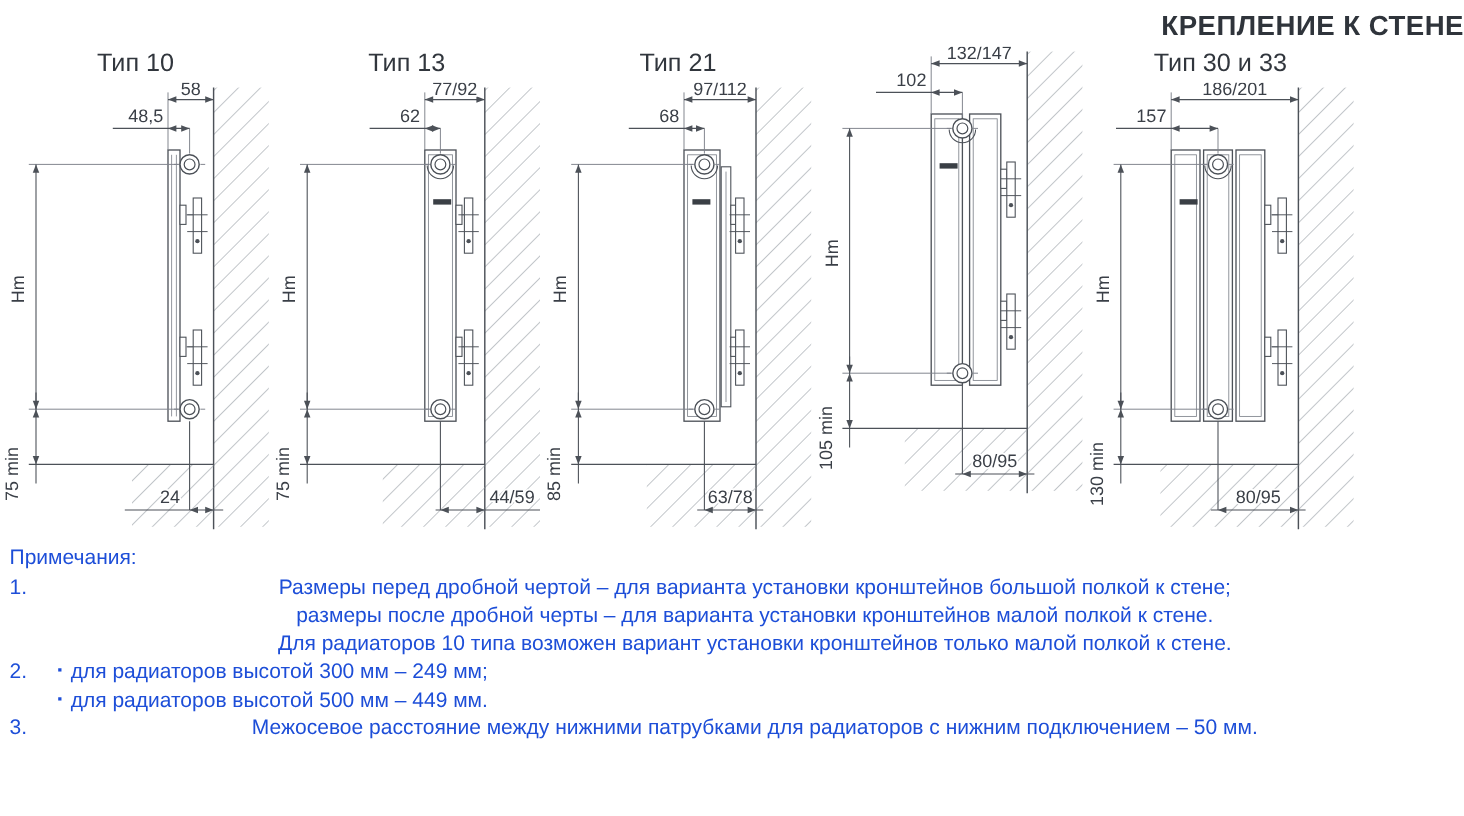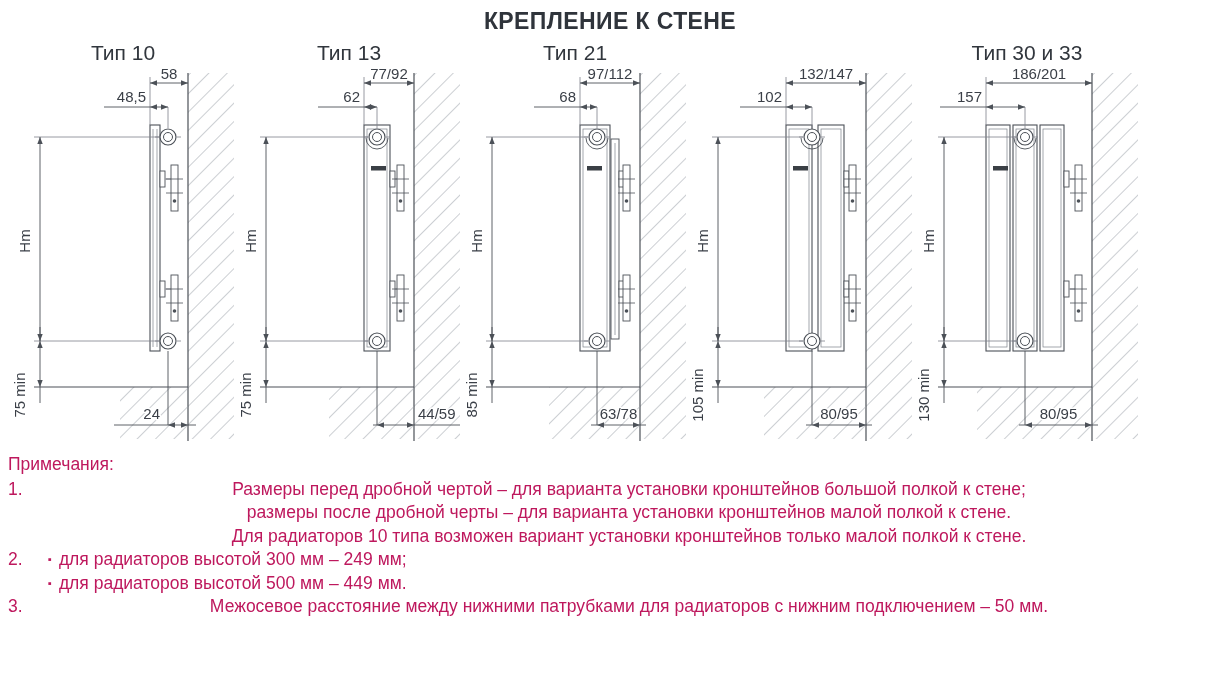--- a/index.html
+++ b/index.html
@@ -1,25 +1,25 @@
 <!DOCTYPE html>
 <html><head>
 <meta charset="utf-8">
 <style>
   html,body{margin:0;padding:0;background:#ffffff;width:1220px;height:680px;overflow:hidden;
             font-family:"Liberation Sans",sans-serif;}
-  .page-title{margin:8px auto 4px auto;text-align:center;font-size:23px;font-weight:700;
+  .page-title{margin:8px auto 4px auto;text-align:right;font-size:23px;font-weight:700;
               color:#2f343b;letter-spacing:.4px;}
-  .diagrams-row{display:flex;margin-left:10px;width:1130px;align-items:flex-end;}
+  .diagrams-row{display:flex;width:1130px;}
   figure{margin:0;padding:0;width:226px;flex:none;}
   .type-label{text-align:center;font-size:21px;font-weight:500;color:#31363d;height:30px;line-height:28px;}
   svg{display:block;}
   svg text{font-family:"Liberation Sans",sans-serif;fill:#3a3f47;font-size:15px;
            paint-order:stroke;stroke:#ffffff;stroke-width:3px;stroke-linejoin:round;}
-  .notes{margin:6px 0 0 8px;font-size:17.5px;color:#be185d;line-height:23.5px;}
+  .notes{margin:6px 0 0 8px;font-size:17.5px;color:#1d4ed8;line-height:23.5px;}
   .note-heading{margin-bottom:1px;}
   .note-row{display:flex;}
   .note-num{width:30px;flex:none;}
   .note-body{flex:1;text-align:center;}
   .bullet-row{display:flex;margin-left:10px;align-items:flex-start;}
   .bullet-sq{font-size:11px;margin-right:7px;line-height:23.5px;}
 </style>
 </head>
 <body>
 

